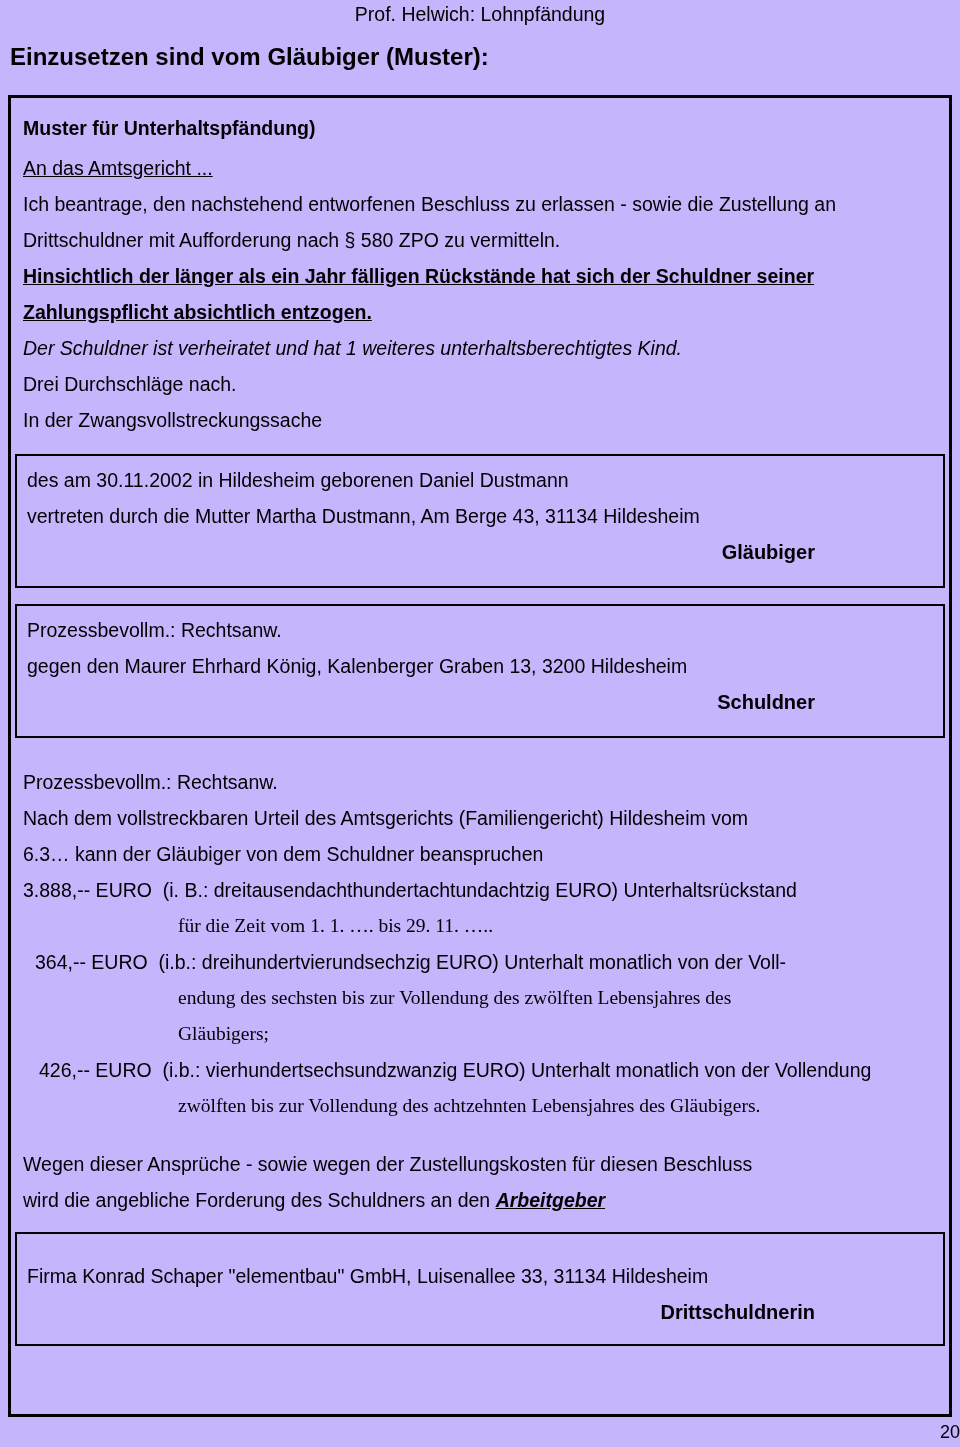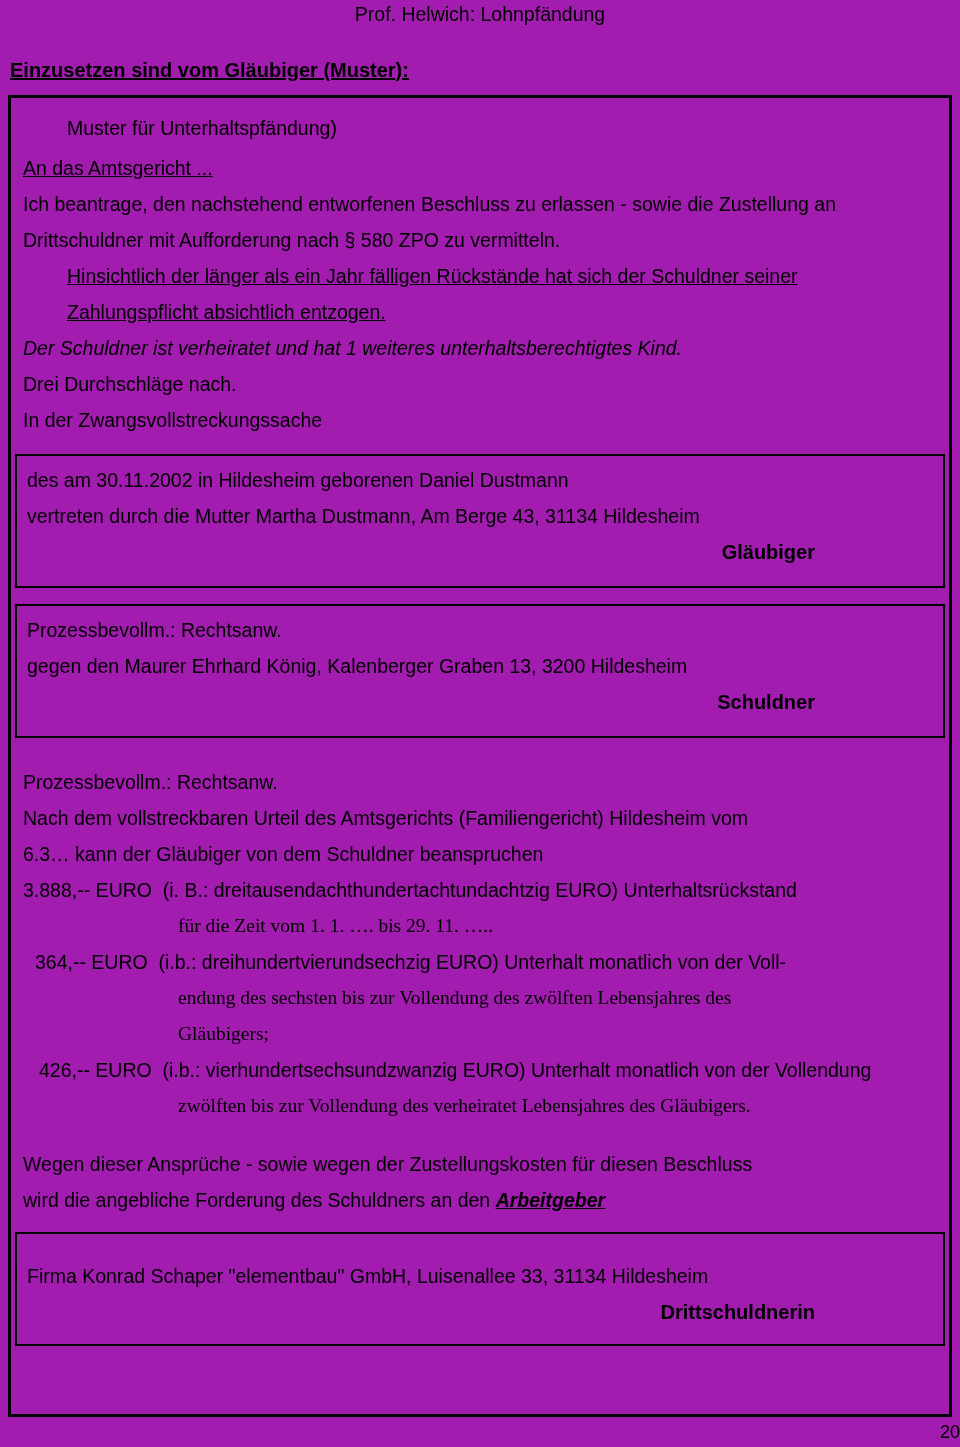--- a/index.html
+++ b/index.html
@@ -1,50 +1,49 @@
 <!DOCTYPE html>
 <html><head>
 <meta charset="utf-8">
 <style>
   * { margin:0; padding:0; box-sizing:border-box; }
   html,body { background:#ffffff; }
   .page {
     position:relative;
     width:960px; height:1447px;
-    background:#a21caf;
+    background:#c4b5fd;
     color:#000000;
     font-family:"Liberation Sans", sans-serif;
     overflow:hidden;
   }
   .doc-header {
     padding-top:2px;
     text-align:center;
     font-size:19.5px;
     line-height:24px;
   }
   .intro-line {
-    margin:32px 0 0 10px;
-    font-size:20px;
+    margin:19px 0 0 10px;
+    font-size:24px;
     font-weight:bold;
     line-height:24px;
-    text-decoration:underline;
   }
   .outer-box {
     position:absolute;
     left:8px; right:8px; top:95px; bottom:30px;
     border:3px solid #000;
     padding:12px 12px 0 12px;
     overflow:hidden;
   }
   .line {
     font-size:19.5px;
     line-height:36px;
     white-space:pre-wrap;
   }
-  .b { font-weight:normal;margin-left:44px; }
+  .b { font-weight:bold; }
   .i { font-style:italic; }
   .u { text-decoration:underline; }
   .doc-title { margin-bottom:4px; }
   .inner-box {
     border:2px solid #000;
     margin:0 -8px;
     padding:6px 10px 16px 10px;
   }
   .box-glaeubiger { margin-top:16px; }
   .box-schuldner { margin-top:16px; }
@@ -116,21 +115,21 @@
       <div class="line">6.3… kann der Gläubiger von dem Schuldner beanspruchen</div>
 
       <div class="line">3.888,-- EURO  (i. B.: dreitausendachthundertachtundachtzig EURO) Unterhaltsrückstand</div>
       <div class="line cont">für die Zeit vom 1. 1. …. bis 29. 11. …..</div>
 
       <div class="line ml-claim2">364,-- EURO  (i.b.: dreihundertvierundsechzig EURO) Unterhalt monatlich von der Voll-</div>
       <div class="line cont">endung des sechsten bis zur Vollendung des zwölften Lebensjahres des</div>
       <div class="line cont">Gläubigers;</div>
 
       <div class="line ml-claim3">426,-- EURO  (i.b.: vierhundertsechsundzwanzig EURO) Unterhalt monatlich von der Vollendung</div>
-      <div class="line cont">zwölften bis zur Vollendung des verheiratet Lebensjahres des Gläubigers.</div>
+      <div class="line cont">zwölften bis zur Vollendung des achtzehnten Lebensjahres des Gläubigers.</div>
     </div>
 
     <div class="wegen-par">
       <div class="line">Wegen dieser Ansprüche - sowie wegen der Zustellungskosten für diesen Beschluss</div>
       <div class="line"><span>wird die angebliche Forderung des Schuldners an den </span><span class="emph-arbeitgeber">Arbeitgeber</span></div>
     </div>
 
     <div class="inner-box box-dritt">
       <div class="line">Firma Konrad Schaper "elementbau" GmbH, Luisenallee 33, 31134 Hildesheim</div>
       <div class="line party">Drittschuldnerin</div>

